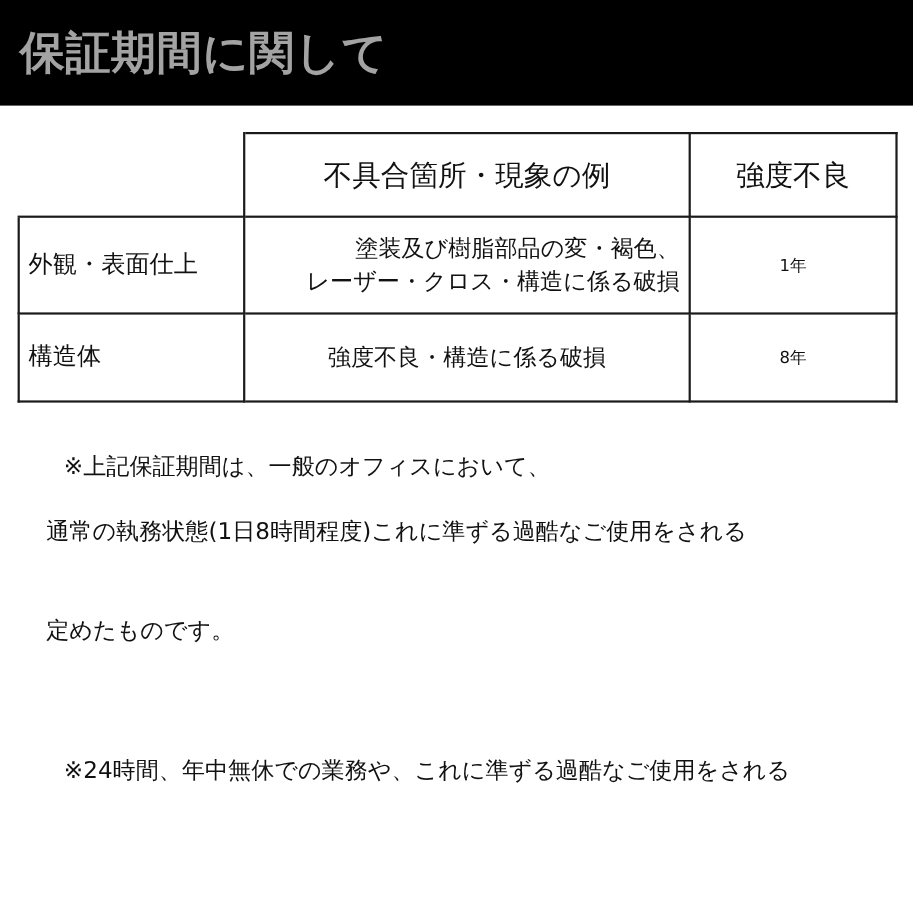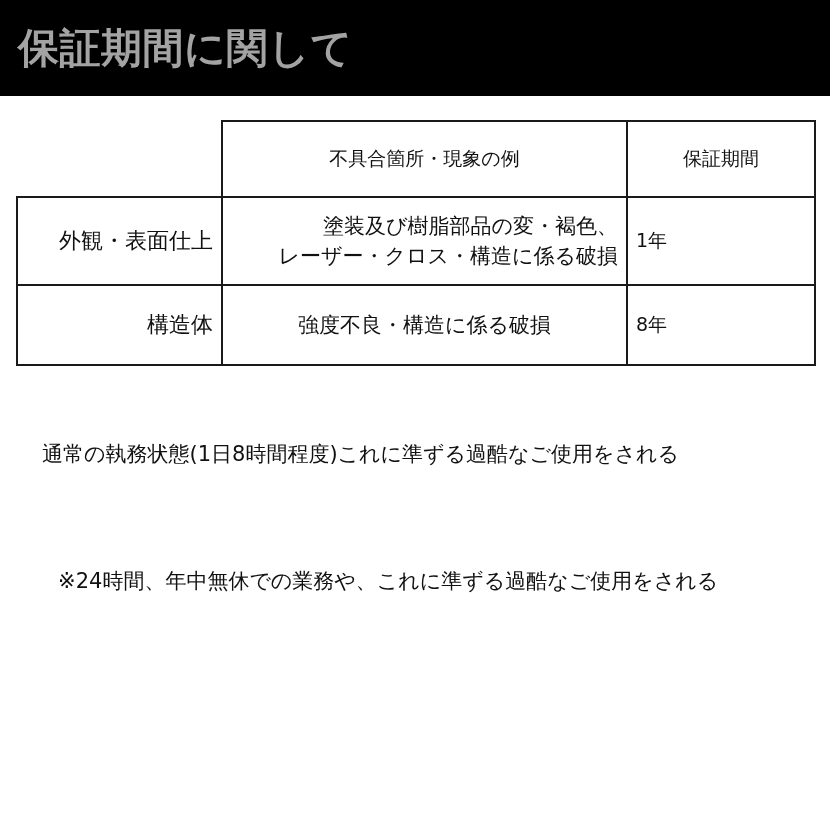--- a/index.html
+++ b/index.html
@@ -55,37 +55,38 @@
     font-weight: normal;
     vertical-align: middle;
   }
   col.c1 { width: 205px; }
   col.c2 { width: 405px; }
   col.c3 { width: 188px; }
 
   .hdr-blank { border-top: none !important; border-left: none !important; background: #ffffff; }
   .hdr-cell {
     text-align: center;
-    font-size: 19px;
+    font-size: 26px;
     height: 62px;
   }
   .cat-cell {
-    text-align: right;
+    text-align: left;
     font-size: 22px;
     line-height: 1.35;
   }
   .desc-cell {
     text-align: right;
     font-size: 21px;
     line-height: 1.45;
     padding-left: 12px;
   }
   .desc-cell.center { text-align: center; padding-left: 8px; }
   .term-cell {
-    font-size: 19px;
+    text-align: center;
+    font-size: 15px;
   }
   .row-tall { height: 88px; }
   .row-mid { height: 80px; }
 
   
   .notes {
     padding: 14px 16px 0 18px;
     box-sizing: border-box;
   }
   .note {
@@ -110,21 +111,21 @@
     <table class="warranty">
       <colgroup>
         <col class="c1">
           <col class="c2">
           <col class="c3">
       </colgroup>
       <thead>
         <tr>
           <th class="hdr-blank"></th>
           <th class="hdr-cell">不具合箇所・現象の例</th>
-          <th class="hdr-cell">保証期間</th>
+          <th class="hdr-cell">強度不良</th>
         </tr>
       </thead>
       <tbody>
         <tr class="row-tall">
           <td class="cat-cell">外観・表面仕上</td>
           <td class="desc-cell">
             <span>塗装及び樹脂部品の変・褐色、</span><br>
             <span>レーザー・クロス・構造に係る破損</span>
           </td>
           <td class="term-cell">1年</td>
@@ -133,21 +134,23 @@
           <td class="cat-cell">構造体</td>
           <td class="desc-cell center">強度不良・構造に係る破損</td>
           <td class="term-cell">8年</td>
         </tr>
       </tbody>
     </table>
   </div>
 
   <div class="notes">
     <div class="note">
+      <span>※上記保証期間は、一般のオフィスにおいて、</span>
       <span class="indent">通常の執務状態(1日8時間程度)これに準ずる過酷なご使用をされる</span>
+      <span class="indent">定めたものです。</span>
     </div>
     <div class="note">
       <span>※24時間、年中無休での業務や、これに準ずる過酷なご使用をされる</span>
       
       
       
     </div>
 
   </div>
 

